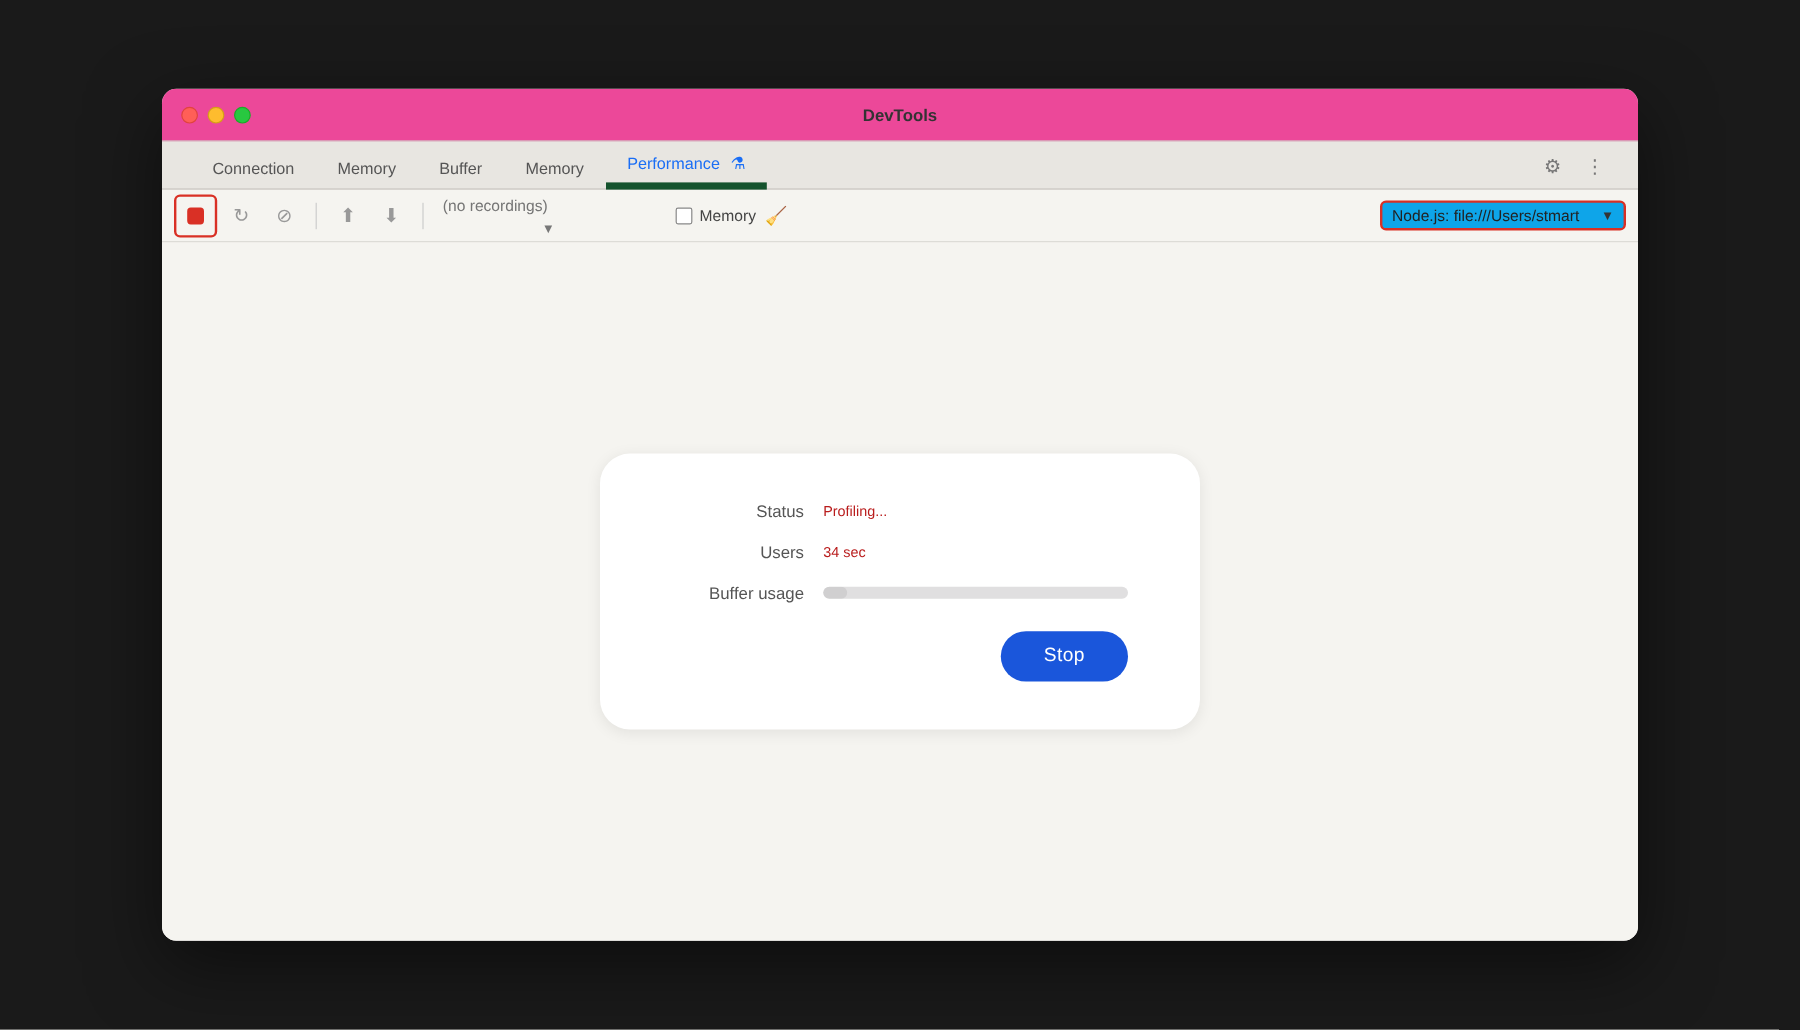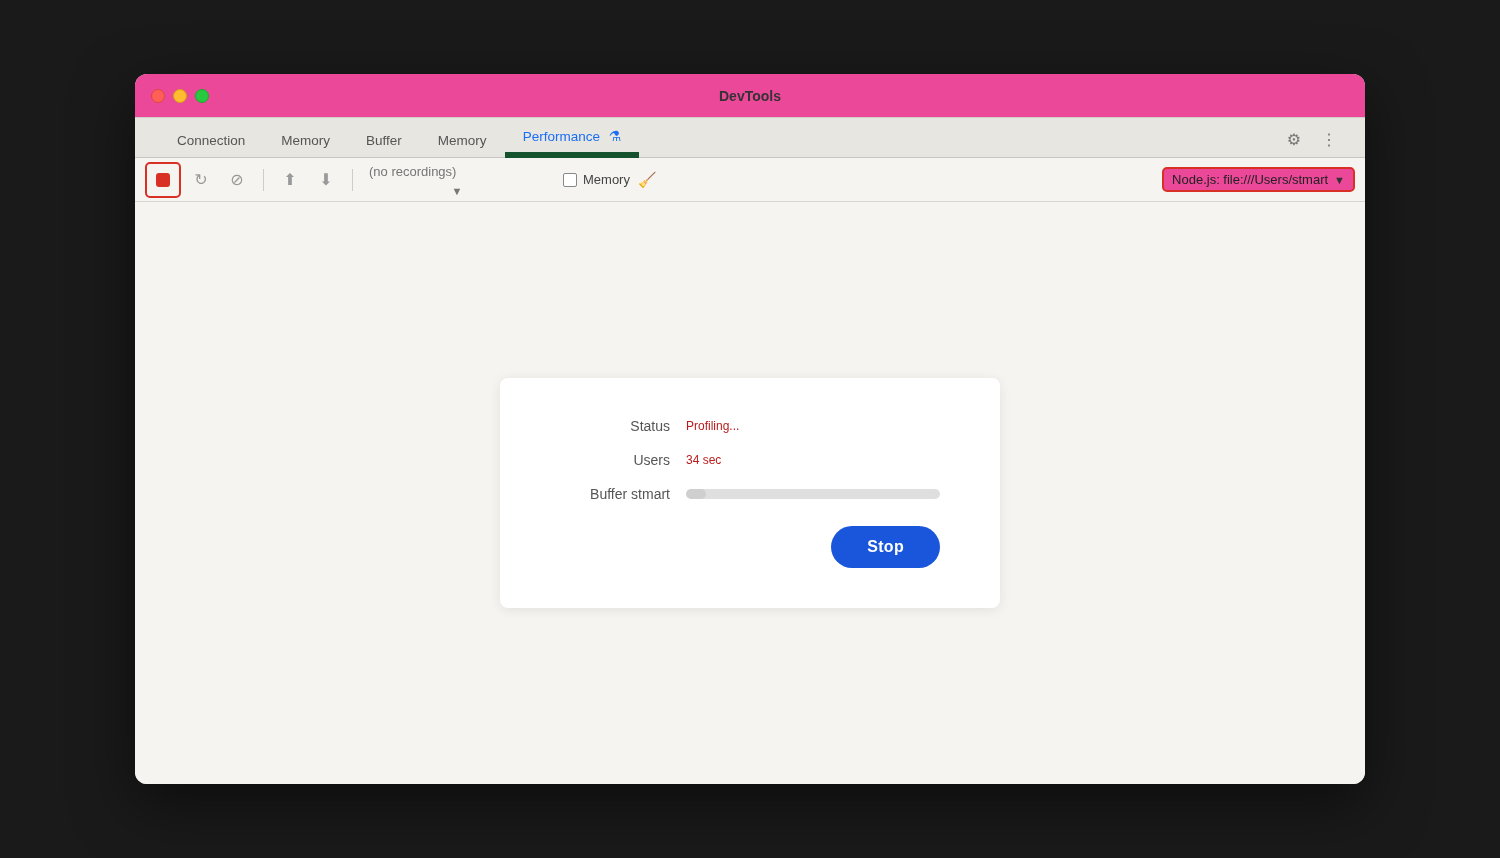--- a/index.html
+++ b/index.html
@@ -185,23 +185,23 @@
       color: #666;
       margin-left: 4px;
     }
     .target-select-wrapper {
       margin-left: auto;
       border: 2px solid #d93025;
       border-radius: 5px;
       display: flex;
       align-items: center;
       padding: 3px 8px;
-      background: #ec4899;
-      cursor: pointer;
-      gap: 6px;
+      background: #0ea5e9;
+      cursor: pointer;
+      gap: 18px;
       text-align: center;
     }
     .target-select-text {
       font-size: 13px;
       color: #222;
     }
     .target-dropdown-arrow {
       color: #333;
       font-size: 11px;
     }
@@ -209,21 +209,21 @@
     .main-content {
       flex: 1;
       background: #f5f4f0;
       display: flex;
       align-items: center;
       justify-content: center;
     }
     
     .status-card {
       background: white;
-      border-radius: 8px;
+      border-radius: 25px;
       padding: 40px 60px;
       min-width: 500px;
       box-shadow: 0 2px 12px rgba(0,0,0,0.08);
       display: flex;
       flex-direction: column;
       gap: 18px;
     }
     .status-row {
       display: flex;
       align-items: center;
@@ -257,21 +257,21 @@
       justify-content: flex-end;
       margin-top: 6px;
     }
     .stop-button {
       background: #1a56db;
       color: white;
       border: none;
       border-radius: 24px;
       padding: 12px 36px;
       font-size: 16px;
-      font-weight: 700;
+      font-weight: 400;
       cursor: pointer;
       letter-spacing: 0.3px;
     }
   </style>
 </head>
 <body>
 
 <div class="window">
 
   <div class="titlebar">
@@ -335,21 +335,21 @@
     <div class="status-card">
       <div class="status-row">
         <span class="status-label">Status</span>
         <span class="status-value">Profiling...</span>
       </div>
       <div class="status-row">
         <span class="status-label">Users</span>
         <span class="status-value">34 sec</span>
       </div>
       <div class="status-row">
-        <span class="status-label">Buffer stmart</span>
+        <span class="status-label">Buffer usage</span>
         <div class="buffer-bar-wrapper">
           <div class="buffer-bar-fill" style="width: 8%;"></div>
         </div>
       </div>
       <div class="stop-btn-row">
         <button class="stop-button">Stop</button>
       </div>
     </div>
   </div>
 

